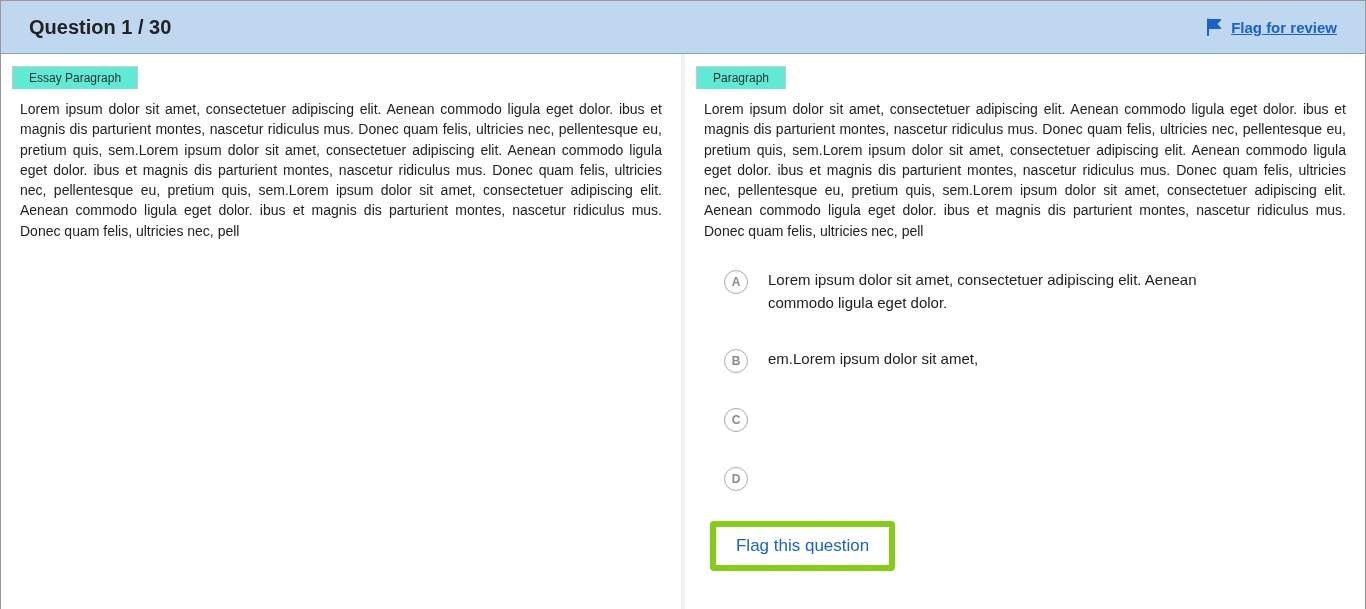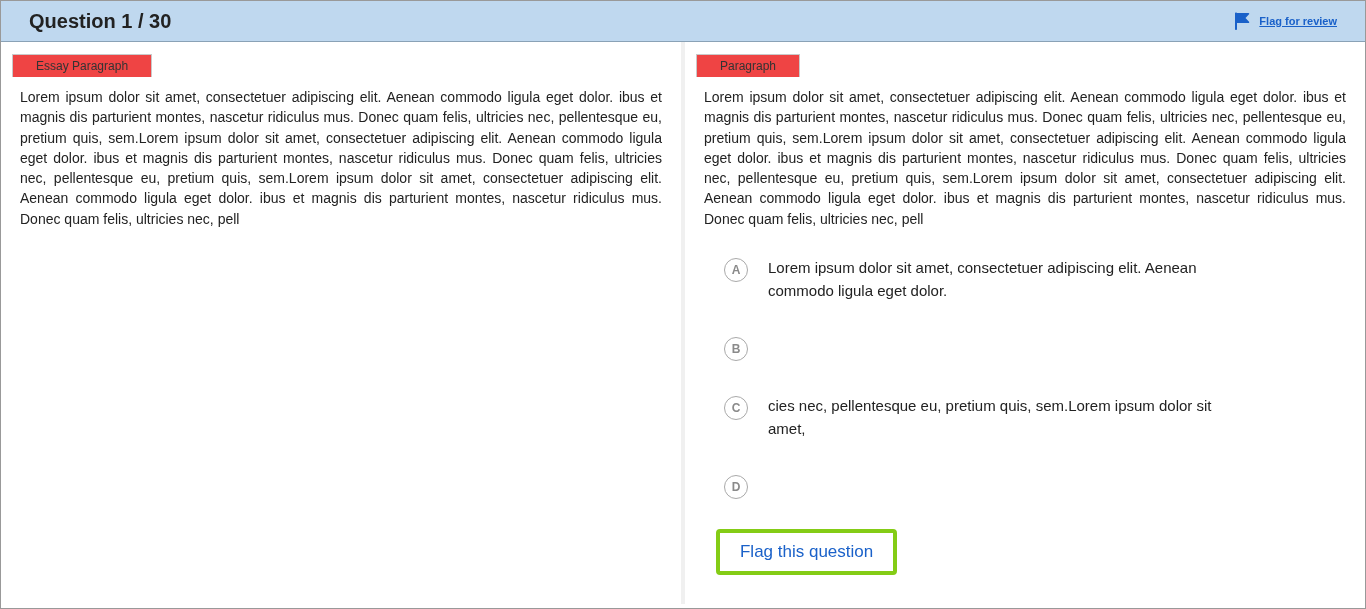--- a/index.html
+++ b/index.html
@@ -2,61 +2,61 @@
 <html><head>
 <meta charset="utf-8">
 <style>
   * { box-sizing: border-box; margin: 0; padding: 0; }
   html, body { width: 1366px; height: 609px; overflow: hidden; font-family: "Helvetica Neue", Arial, sans-serif; color: #333; }
   .frame { position: relative; width: 1366px; height: 609px; border: 1px solid #999; background: #fff; }
 
   
   .header {
     display: flex; align-items: center; justify-content: space-between;
-    width: 100%; height: 41px; padding: 0 28px;
+    width: 100%; height: 53px; padding: 0 28px;
     background: #bfd8ef; border-bottom: 1px solid #8aa2b6;
   }
   .q-title { font-size: 20px; font-weight: 700; color: #222; }
-  .flag-link { display: flex; align-items: center; gap: 8px; font-size: 11px; font-weight: 700; color: #1a61c9; cursor: pointer; }
+  .flag-link { display: flex; align-items: center; gap: 8px; font-size: 15px; font-weight: 700; color: #1a61c9; cursor: pointer; }
   .flag-link span { text-decoration: underline; }
   .flag-icon { width: 16px; height: 18px; fill: #1a61c9; }
 
   
   .body { display: flex; width: 100%; height: calc(100% - 45px); }
   .pane { position: relative; flex: 1 1 50%; height: 100%; background: #fff; }
   .pane.left  { border-right: none; }
   .divider { width: 4px; background: #f0f0f0; }
   .pane-inner { padding: 14px 19px 20px 19px; }
 
   
   .tab {
     position: relative; display: inline-block;
-    padding: 4px 23px; font-size: 12px; color: #333;
-    background: #ef4444; border: 1px solid #c9c9c9; border-bottom: none;
+    padding: 4px 16px; font-size: 12px; color: #333;
+    background: #5eead4; border: 1px solid #c9c9c9; border-bottom: none;
     margin-top: -14px; margin-left: -8px; margin-bottom: 10px;
   }
 
   .passage { font-size: 14px; line-height: 1.45; color: #222; text-align: justify; }
 
   
   .options { margin-top: 28px; padding-left: 20px; }
   .option { display: flex; align-items: flex-start; gap: 20px; margin-bottom: 34px; cursor: pointer; }
   .option:last-of-type { margin-bottom: 30px; }
   .opt-letter {
     flex: 0 0 24px; width: 24px; height: 24px; border-radius: 50%;
     border: 1.5px solid #a9a9a9; color: #8a8a8a; font-size: 12px; font-weight: 700;
     display: flex; align-items: center; justify-content: center; margin-top: 1px;
   }
   .opt-text { font-size: 15px; line-height: 1.5; color: #222; max-width: 470px; }
 
   
   .flag-btn {
-    display: inline-block; border: 4px solid #84cc16; color: #1a61c9; background: #fff;
+    display: inline-block; border: 6px solid #84cc16; color: #1a61c9; background: #fff;
     font-size: 17px; padding: 9px 20px; border-radius: 4px; cursor: pointer;
-    margin-left: 12px;
+    margin-left: 6px;
   }
 </style>
 </head>
 <body>
 
 <div class="frame">
 
   <div class="header">
     <div class="q-title">Question 1 / 30</div>
     <div class="flag-link">
@@ -83,24 +83,24 @@
         <div class="tab">Paragraph</div>
         <div class="passage">Lorem ipsum dolor sit amet, consectetuer adipiscing elit. Aenean commodo ligula eget dolor. ibus et magnis dis parturient montes, nascetur ridiculus mus. Donec quam felis, ultricies nec, pellentesque eu, pretium quis, sem.Lorem ipsum dolor sit amet, consectetuer adipiscing elit. Aenean commodo ligula eget dolor. ibus et magnis dis parturient montes, nascetur ridiculus mus. Donec quam felis, ultricies nec, pellentesque eu, pretium quis, sem.Lorem ipsum dolor sit amet, consectetuer adipiscing elit. Aenean commodo ligula eget dolor. ibus et magnis dis parturient montes, nascetur ridiculus mus. Donec quam felis, ultricies nec, pell</div>
 
         <div class="options">
           <div class="option">
             <div class="opt-letter">A</div>
             <div class="opt-text">Lorem ipsum dolor sit amet, consectetuer adipiscing elit. Aenean commodo ligula eget dolor.</div>
           </div>
           <div class="option">
             <div class="opt-letter">B</div>
+            <div class="opt-text">em.Lorem ipsum dolor sit amet,</div>
           </div>
           <div class="option">
             <div class="opt-letter">C</div>
-            <div class="opt-text">cies nec, pellentesque eu, pretium quis, sem.Lorem ipsum dolor sit amet,</div>
           </div>
           <div class="option">
             <div class="opt-letter">D</div>
           </div>
         </div>
 
         <button class="flag-btn">Flag this question</button>
       </div>
     </div>
 

